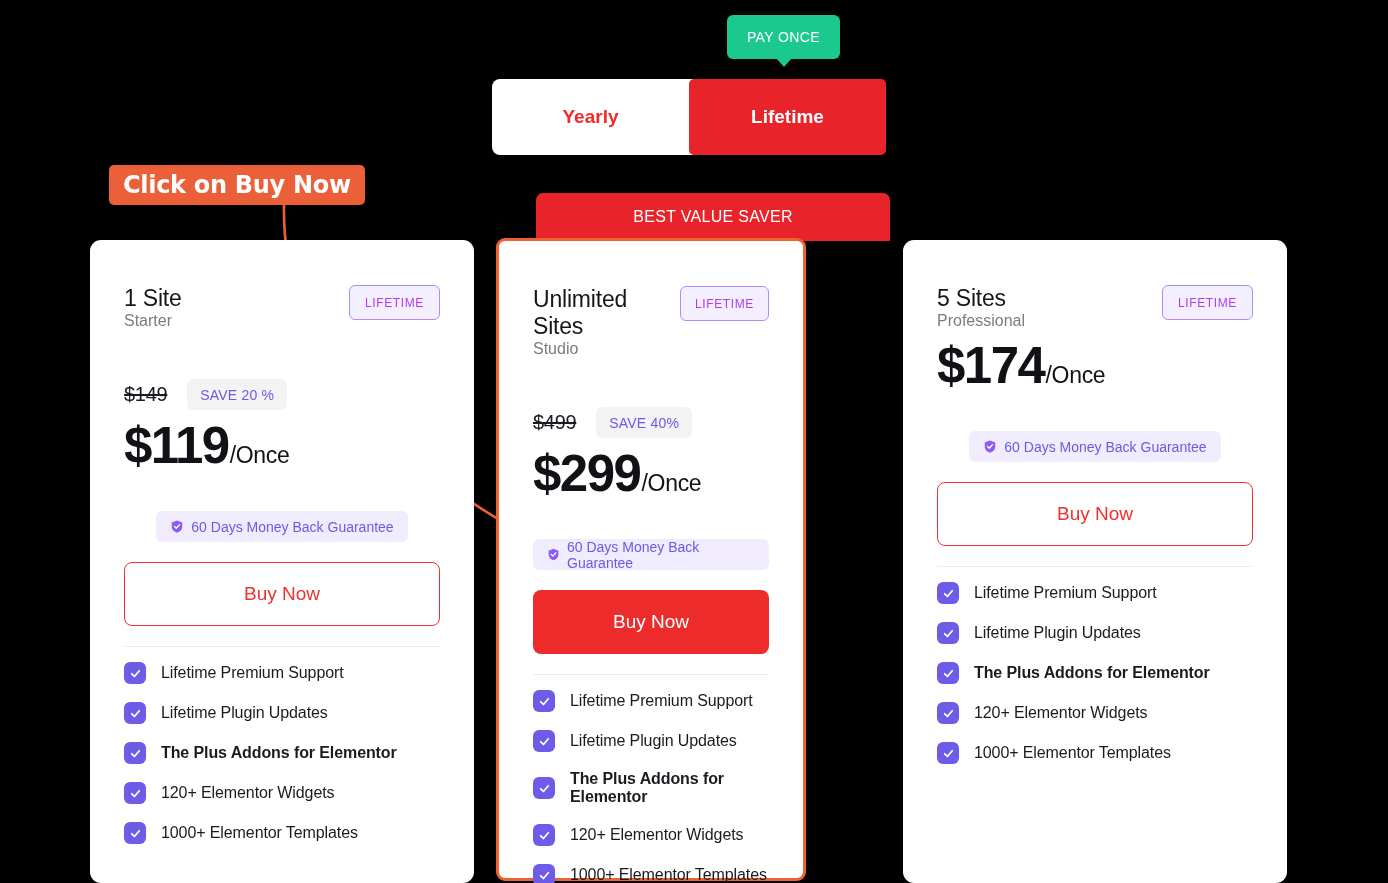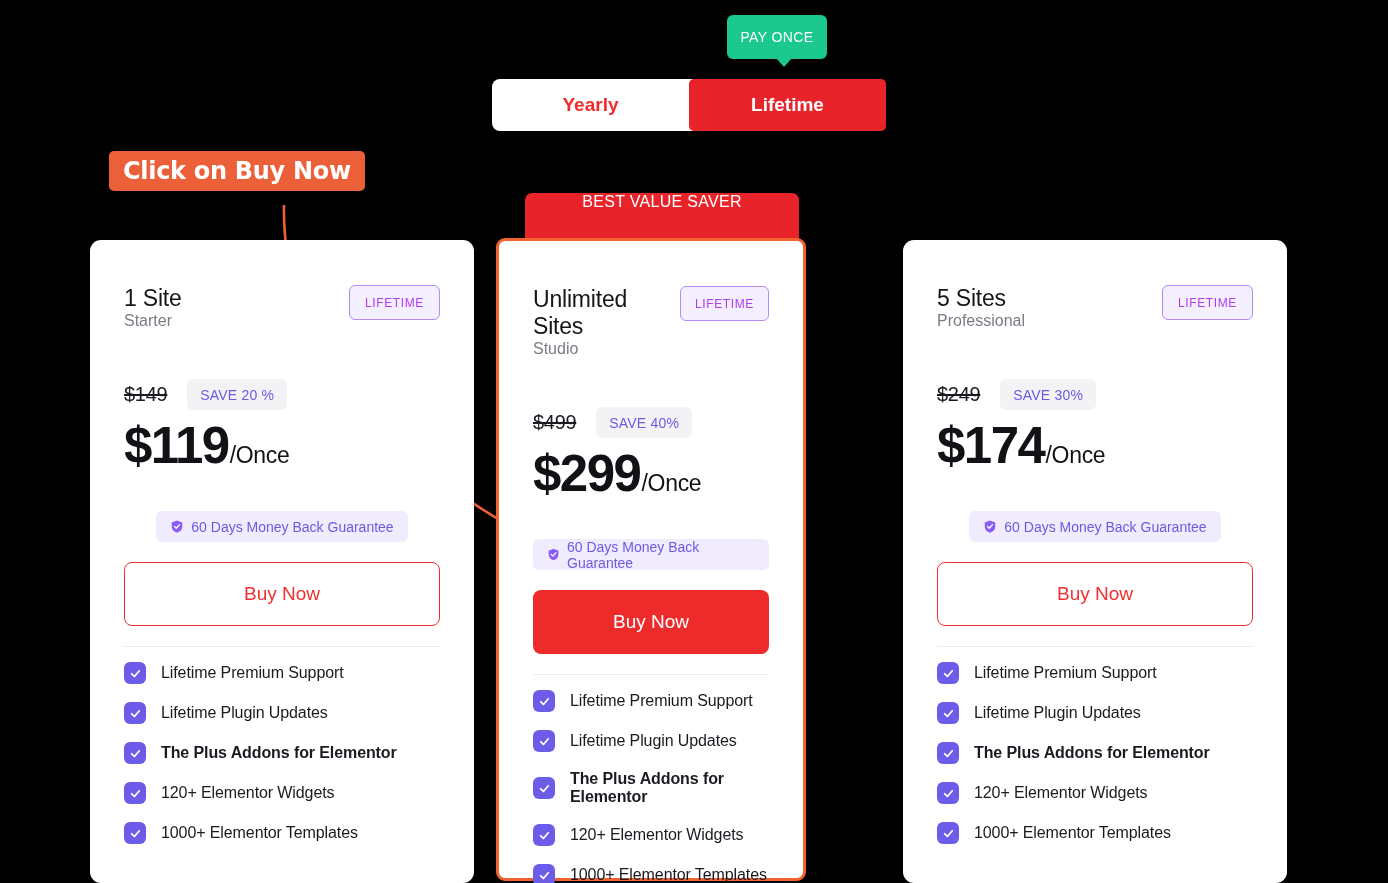--- a/index.html
+++ b/index.html
@@ -7,52 +7,52 @@
     width: 1388px; height: 883px;
     background: #000000;
     font-family: "Liberation Sans", sans-serif;
     overflow: hidden;
   }
   #stage { position: relative; width: 1388px; height: 883px; }
 
   
   .pay-once {
     position: absolute; left: 727px; top: 15px;
-    width: 100px; height: 44px;
+    width: 113px; height: 44px;
     background: #1BC98E;
     border-radius: 6px;
     display: flex; align-items: center; justify-content: center;
     color: #ffffff; font-size: 14px; letter-spacing: .4px; font-weight: 400;
   }
   .pay-once-tail {
     position: absolute; left: 776px; top: 58px;
     width: 0; height: 0;
     border-left: 8px solid transparent;
     border-right: 8px solid transparent;
     border-top: 9px solid #1BC98E;
   }
 
   
   .toggle-wrap {
     position: absolute; left: 492px; top: 79px;
-    width: 394px; height: 52px;
+    width: 394px; height: 76px;
     background: #ffffff; border-radius: 8px;
     display: flex; align-items: center; 
   }
   .toggle-opt {
     flex: 1; height: 100%;
     display: flex; align-items: center; justify-content: center;
     font-size: 19px; font-weight: 700; border-radius: 5px;
   }
   .toggle-opt.inactive { color: #F22A2A; background: transparent; }
   .toggle-opt.active { color: #ffffff; background: #E8232A; }
 
   
   .callout {
-    position: absolute; left: 109px; top: 151px;
+    position: absolute; left: 109px; top: 165px;
     height: 40px; padding: 0 14px;
     background: #EC6039; border-radius: 5px;
     display: flex; align-items: center;
     color: #ffffff;
     font-family: "DejaVu Sans", sans-serif;
     font-weight: 700; font-size: 24px; letter-spacing: -0.3px;
     white-space: nowrap;
   }
   .anno-svg { position: absolute; left: 0; top: 0; width: 1388px; height: 883px; pointer-events: none; }
 
@@ -62,25 +62,25 @@
     width: 384px; height: 643px;
     background: #ffffff;
     border-radius: 11px;
     padding: 0 34px;
   }
   #card-0 { left: 90px; }
   #card-1 { left: 496px; top: 238px; width: 310px; border: 3px solid #F0622F; border-radius: 9px; }
   #card-2 { left: 903px; }
 
   .ribbon {
-    position: absolute; left: 525px; top: 193px;
-    width: 274px; height: 48px;
+    position: absolute; left: 536px; top: 193px;
+    width: 354px; height: 48px;
     background: #E8232A;
     border-radius: 7px 7px 0 0;
-    display: flex; justify-content: center;
+    display: flex; align-items: center; justify-content: center;
     color: #ffffff; font-size: 16px; letter-spacing: .3px;
   }
 
   .card-head { display: flex; justify-content: space-between; align-items: flex-start; padding-top: 45px; }
   .plan-title { font-size: 23px; color: #15161A; font-weight: 400; letter-spacing: -0.2px; }
   .plan-sub { font-size: 16px; color: #7A7C85; }
   .lifetime-badge {
     width: 91px; height: 35px;
     background: #F4EFFE; border: 1px solid #B28BF5; border-radius: 6px;
     display: flex; align-items: center; justify-content: center;
@@ -314,24 +314,20 @@
   <div class="card" id="card-2">
     <div class="card-head">
       <div>
         <div class="plan-title">5 Sites</div>
         <div class="plan-sub">Professional</div>
       </div>
       <div class="lifetime-badge">
         <span>LIFETIME</span>
       </div>
     </div>
-    <div class="price-row">
-      <span class="old-price">$249</span>
-      <span class="save-badge">SAVE 30%</span>
-    </div>
     <div class="price-big">
       <span class="price-amount">$174</span>
       <span class="price-period">/Once</span>
     </div>
     <div class="guarantee">
       <svg class="shield" viewBox="0 0 24 24">
         <path d="M12 1.6 L21 5 V12 C21 17.4 16.9 21.3 12 22.6 C7.1 21.3 3 17.4 3 12 V5 Z" fill="#8B5CF6"></path>
         <path d="M7.6 11.8 L10.7 15 L16.4 8.8" stroke="#ffffff" stroke-width="2.3" fill="none" stroke-linecap="round" stroke-linejoin="round"></path>
       </svg>
       <span>60 Days Money Back Guarantee</span>

